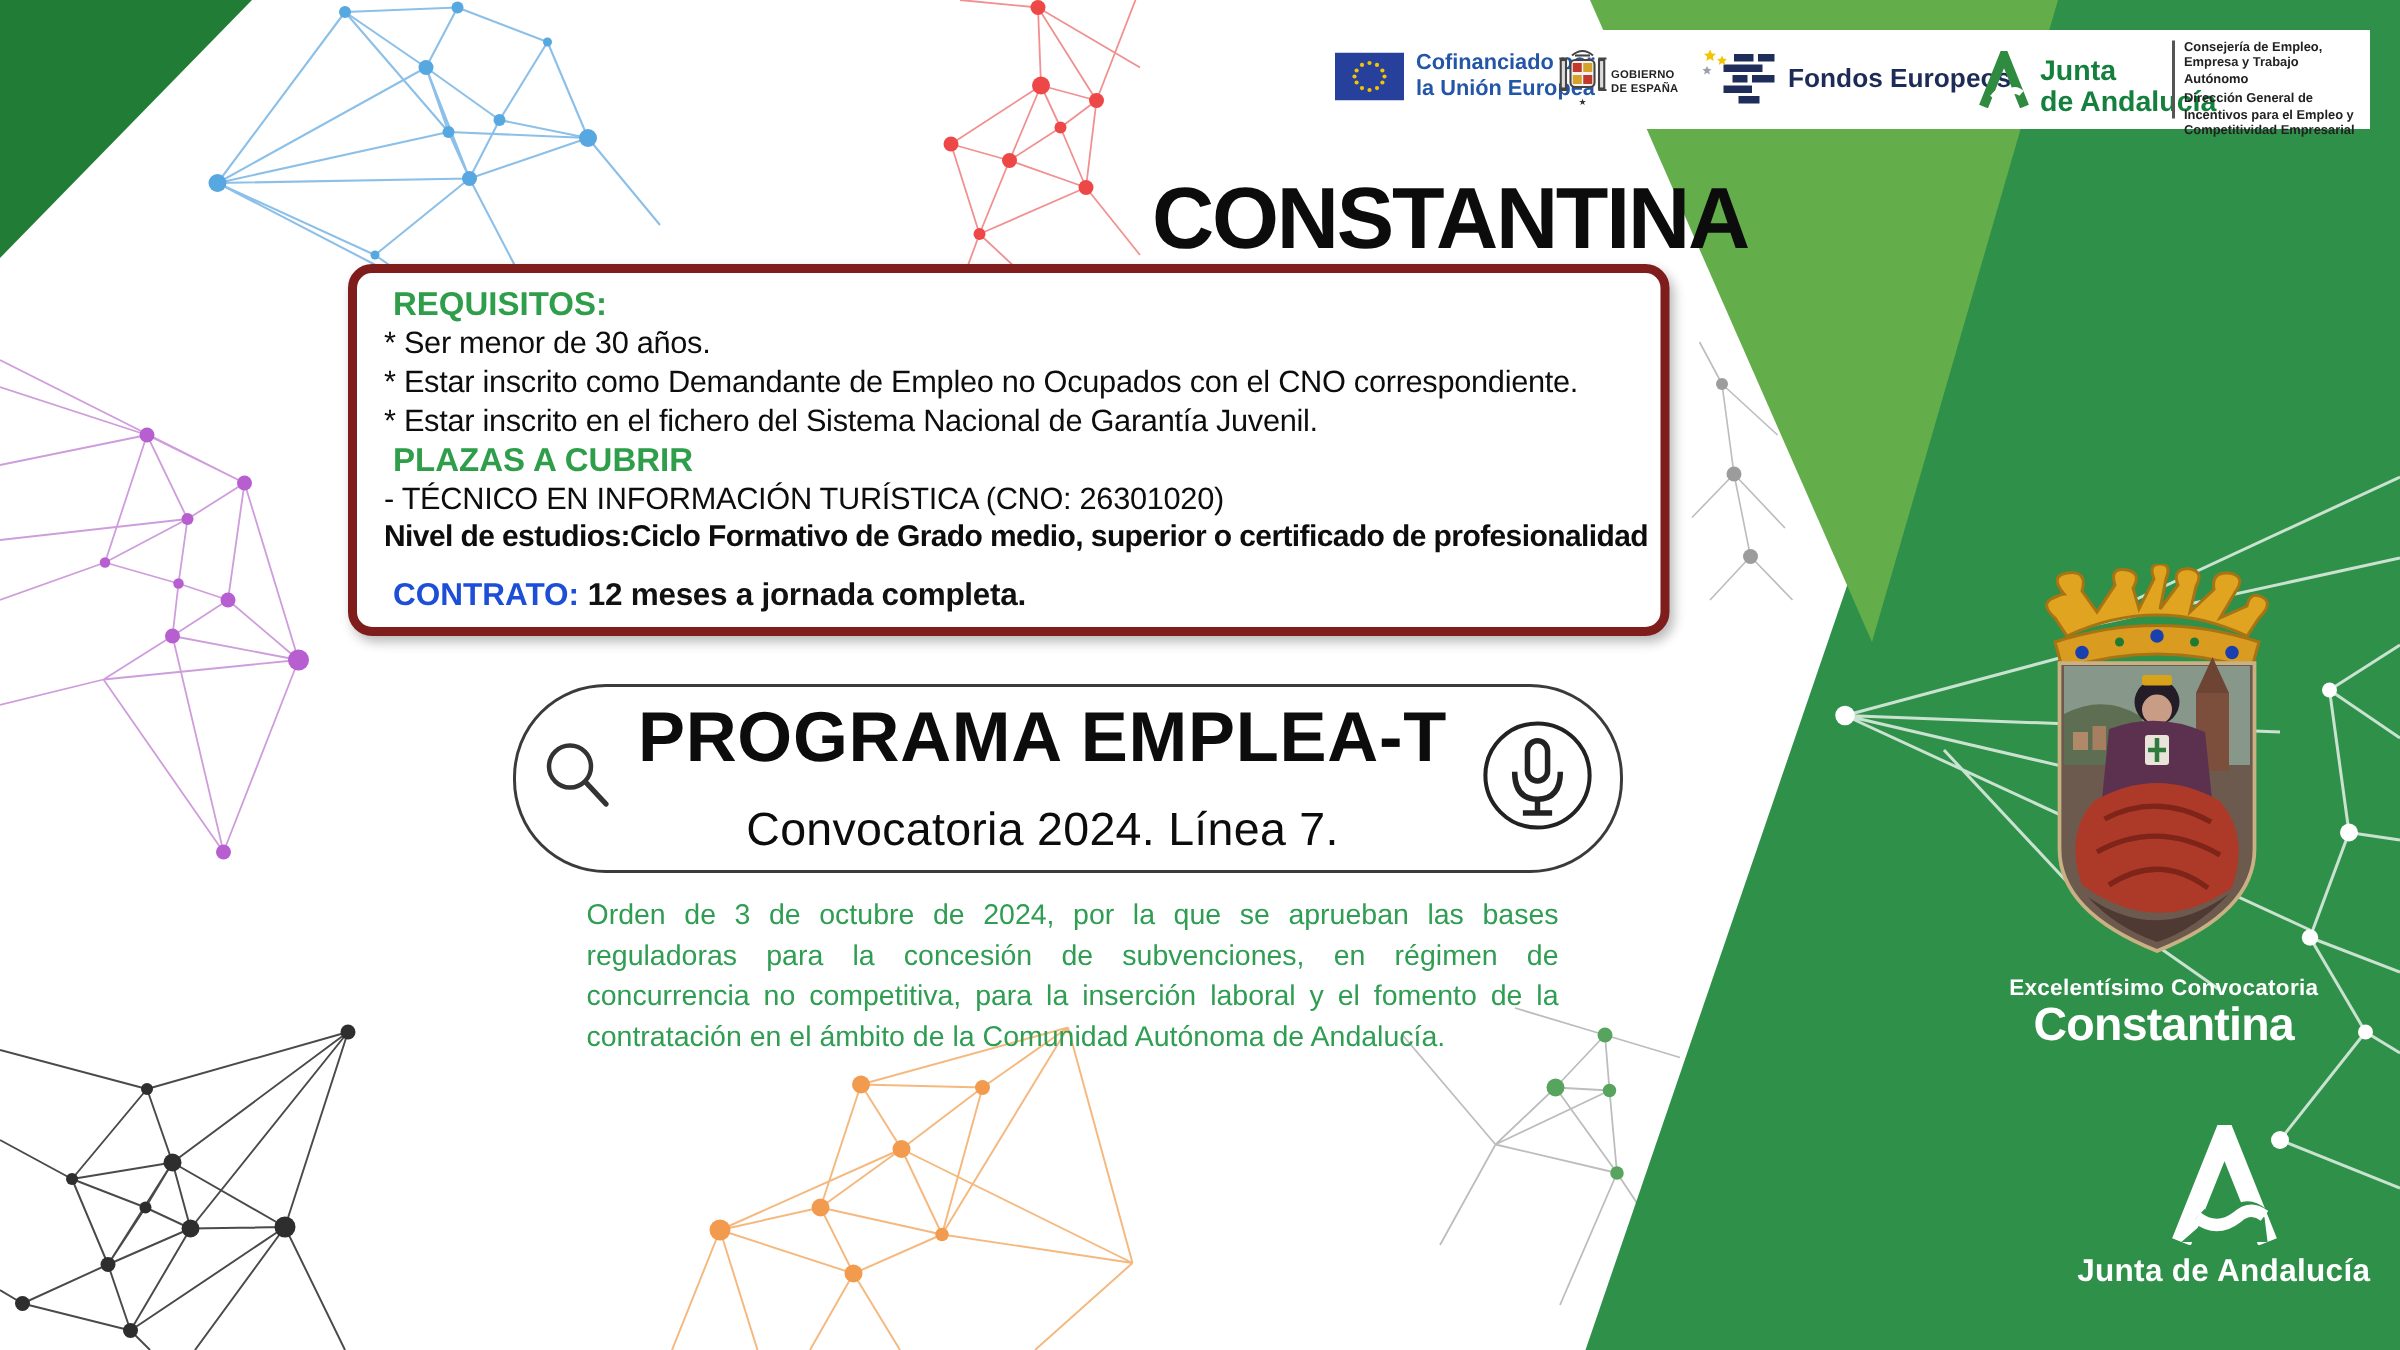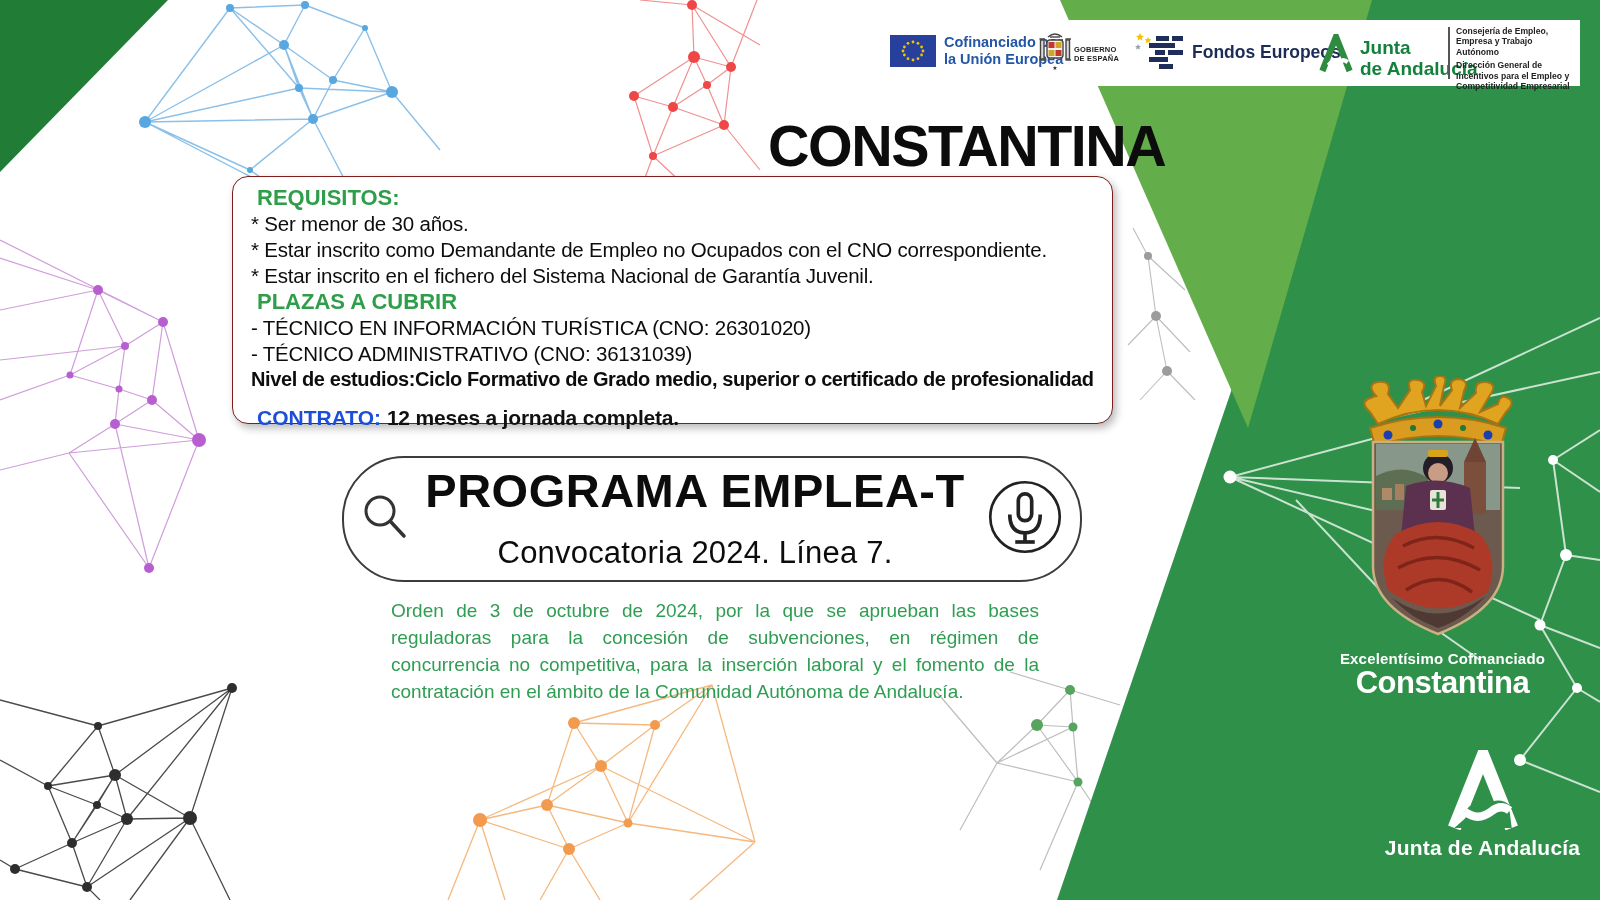--- a/index.html
+++ b/index.html
@@ -20,21 +20,21 @@
   .strip-divider{position:absolute;left:590px;top:7px;width:1.5px;height:52px;background:#555;}
   .consejeria{position:absolute;left:598px;top:6px;width:118px;font-size:8.6px;font-weight:bold;color:#222;line-height:1.22;}
   .consejeria .b2{margin-top:3px;}
 
   
   .title{position:absolute;left:768px;top:112px;margin:0;font-size:58px;font-weight:bold;color:#0c0c0c;
          letter-spacing:-1.5px;transform:scaleX(.99);transform-origin:left;white-space:nowrap;}
 
   
   .info-box{position:absolute;left:232px;top:176px;width:881px;height:248px;background:#ffffff;
-            border:1px solid #7f1d1d;border-radius:16px;box-shadow:3px 4px 8px rgba(0,0,0,.28);
+            border:6px solid #7f1d1d;border-radius:16px;box-shadow:3px 4px 8px rgba(0,0,0,.28);
             padding:8px 14px 0 18px;}
   .g-label{color:#2f9e4b;font-weight:bold;font-size:22px;line-height:26px;padding-left:6px;}
   .b-line{color:#0d0d0d;font-weight:normal;font-size:20.5px;line-height:26px;letter-spacing:-.2px;}
   .nivel{color:#0d0d0d;font-weight:bold;font-size:20px;line-height:25px;letter-spacing:-.4px;white-space:nowrap;}
   .contrato{margin-top:13px;font-size:21px;line-height:26px;}
   .contrato .lab{color:#1d4ed8;font-weight:bold;padding-left:6px;}
   .contrato .val{color:#111;font-weight:bold;letter-spacing:-.2px;}
 
   
   .search-pill{position:absolute;left:342px;top:456px;width:740px;height:126px;border:2.5px solid #3b3b3b;
@@ -279,21 +279,20 @@
 
   <h1 class="title">CONSTANTINA</h1>
 
   <div class="info-box">
     <div class="g-label">REQUISITOS:</div>
     <div class="b-line">* Ser menor de 30 años.</div>
     <div class="b-line">* Estar inscrito como Demandante de Empleo no Ocupados con el CNO correspondiente.</div>
     <div class="b-line">* Estar inscrito en el fichero del Sistema Nacional de Garantía Juvenil.</div>
     <div class="g-label">PLAZAS A CUBRIR</div>
     <div class="b-line">- TÉCNICO EN INFORMACIÓN TURÍSTICA (CNO: 26301020)</div>
-    <div class="b-line">- TÉCNICO ADMINISTRATIVO  (CNO: 36131039)</div>
     <div class="nivel">Nivel de estudios:Ciclo Formativo de Grado medio, superior o certificado de profesionalidad</div>
     <div class="contrato">
       <span class="lab">CONTRATO:</span>
       <span class="val">12 meses a jornada completa.</span>
     </div>
   </div>
 
   <div class="search-pill">
     <svg class="mag" width="52" height="52" viewBox="0 0 52 52">
       <circle cx="20" cy="20" r="14" stroke="#333" stroke-width="3" fill="none"></circle>
@@ -342,21 +341,21 @@
         <rect x="82" y="114" width="16" height="20" rx="2" fill="#e8e4da"></rect>
         <path d="M90,116 V132 M84,124 H96" stroke="#2f7a3c" stroke-width="3"></path>
         <path d="M48,158 Q90,134 132,158 Q152,182 140,216 Q90,250 40,214 Q28,180 48,158 Z" fill="#ad3a28"></path>
         <path d="M55,170 Q90,152 126,172 M50,192 Q90,170 132,194 M58,214 Q92,192 124,216" stroke="#7e2418" stroke-width="3.5" fill="none"></path>
         <path d="M44,222 Q90,254 138,220 Q115,244 90,252 Q62,242 44,222 Z" fill="#4f3a33"></path>
       </g>
     </svg>
   </div>
 
   <div class="ayto">
-    <div class="a1">Excelentísimo Cofinanciado</div>
+    <div class="a1">Excelentísimo Convocatoria</div>
     <div class="a2">Constantina</div>
   </div>
 
   <div class="footer-junta">
     <svg class="a-icon" width="76" height="80" viewBox="0 0 72 78">
       <path d="M8,76 L36,6 L64,76" stroke="#ffffff" stroke-width="13" fill="none"></path>
       <path d="M20,58 Q31,68 42,58 Q51,50 60,58" stroke="#2f9049" stroke-width="9" fill="none"></path>
       <path d="M24,62 Q33,70 44,61 Q53,53 62,60 L64,76 L8,76 Z" fill="#2f9049" stroke="none"></path>
       <path d="M18,60 Q31,70 44,60 Q53,52 62,59" stroke="#ffffff" stroke-width="8" fill="none"></path>
     </svg>

